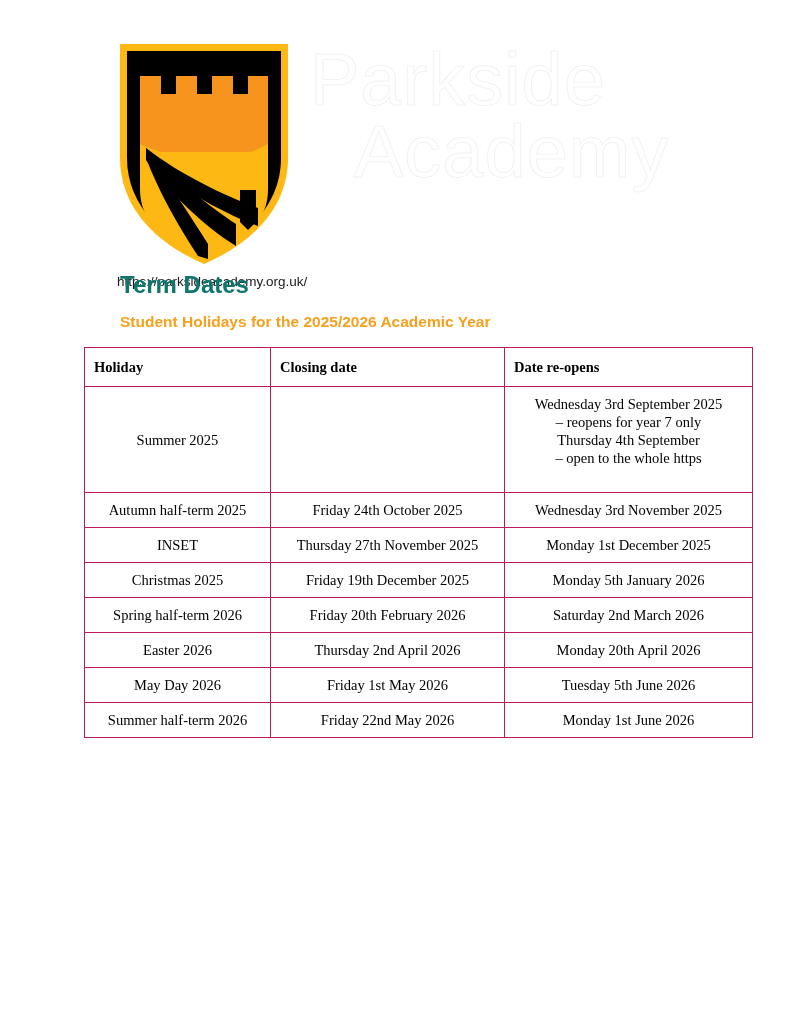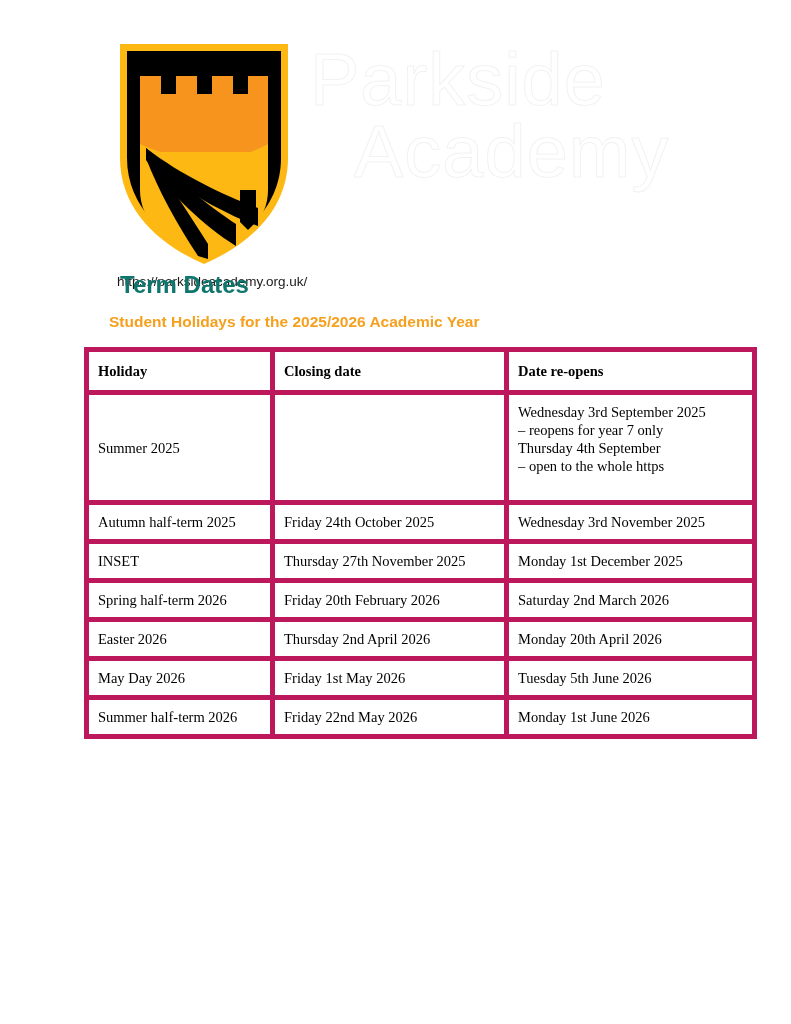--- a/index.html
+++ b/index.html
@@ -80,21 +80,21 @@
     font-family: "Liberation Sans", "DejaVu Sans", sans-serif;
     font-weight: bold;
     font-size: 24px;
     line-height: 26px;
     color: #0f766e;
     white-space: nowrap;
   }
 
   .student-holidays {
     position: absolute;
-    left: 81px;
+    left: 92px;
     top: 312px;
     font-family: "Liberation Sans", "DejaVu Sans", sans-serif;
     font-weight: bold;
     font-size: 15.5px;
     line-height: 19px;
     color: #F5A01E;
     white-space: nowrap;
   }
 
   
@@ -107,33 +107,33 @@
     table-layout: fixed;
     font-size: 14.5px;
     color: #000000;
   }
   .term-table col.c1 { width: 186px; }
   .term-table col.c2 { width: 234px; }
   .term-table col.c3 { width: 248px; }
 
   .term-table th,
   .term-table td {
-    border: 5px solid #be185d;
+    border: 1px solid #be185d;
     padding: 7px 9px 7px 9px;
     vertical-align: middle;
     text-align: left;
     line-height: 18px;
   }
   .term-table thead th {
     font-weight: bold;
     height: 22px;
     padding-top: 8px;
     padding-bottom: 8px;
   }
-  .term-table tbody td { height: 20px; }
+  .term-table tbody td { height: 20px; text-align: center; }
   .term-table tbody tr.tall td { height: 90px; }
   .term-table td.multi {
     vertical-align: top;
     padding-top: 8px;
   }
   .term-table td.multi span { display: block; }
 </style>
 </head>
 <body>
 
@@ -207,20 +207,25 @@
         <td>Friday 24th October 2025</td>
         <td>Wednesday 3rd November 2025</td>
       </tr>
 
       <tr>
         <td>INSET</td>
         <td>Thursday 27th November 2025</td>
         <td>Monday 1st December 2025</td>
       </tr>
 
+      <tr>
+        <td>Christmas 2025</td>
+        <td>Friday 19th December 2025</td>
+        <td>Monday 5th January 2026</td>
+      </tr>
 
       <tr>
         <td>Spring half-term 2026</td>
         <td>Friday 20th February 2026</td>
         <td>Saturday 2nd March 2026</td>
       </tr>
 
       <tr>
         <td>Easter 2026</td>
         <td>Thursday 2nd April 2026</td>

